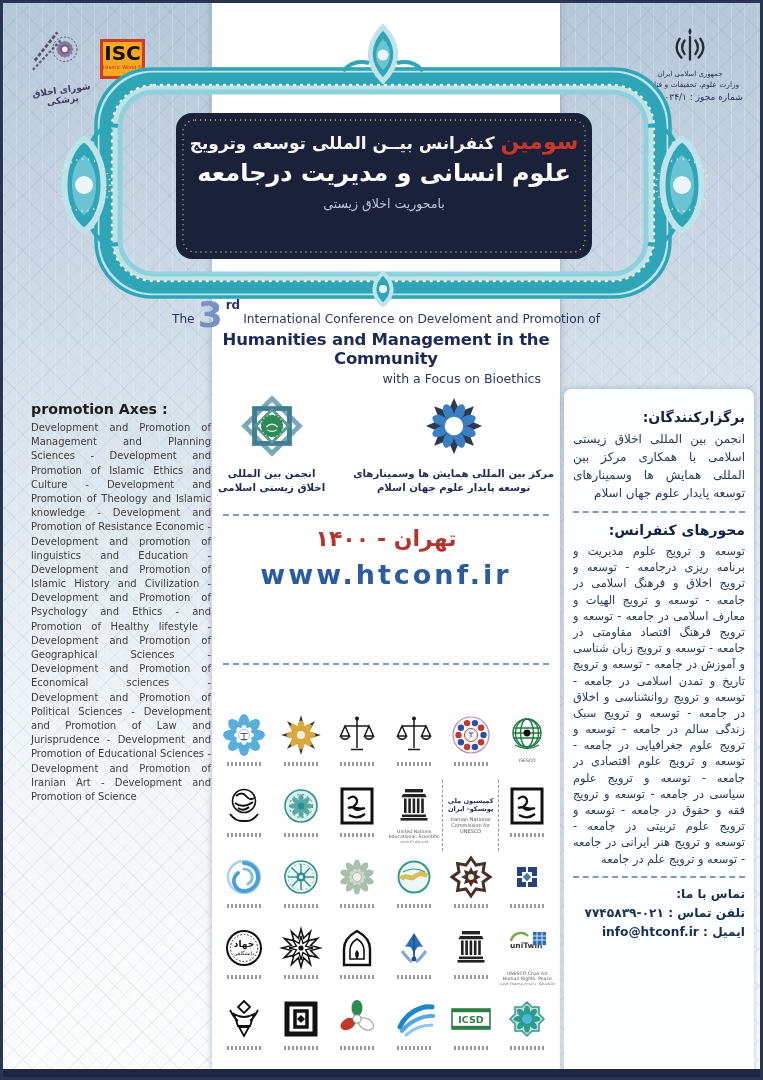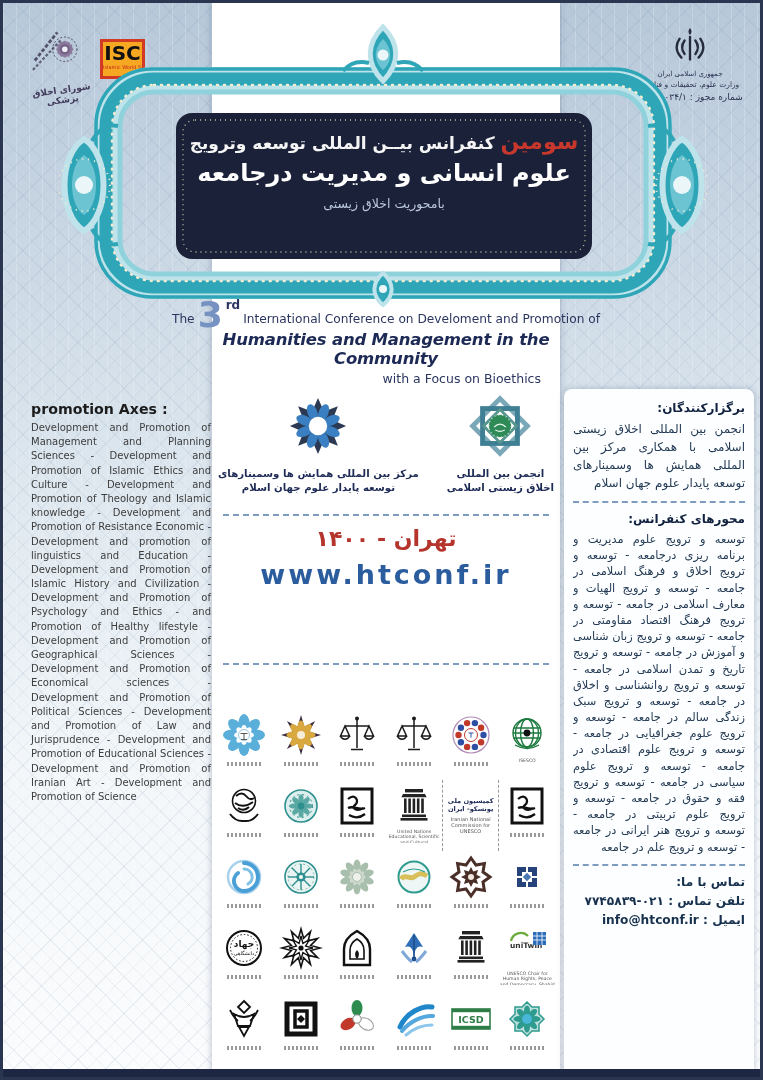--- a/index.html
+++ b/index.html
@@ -39,21 +39,21 @@
   .bl2{font-size:24px;font-weight:bold;color:#ffffff;margin-top:5px;}
   .bl3{font-size:12.5px;color:#bcc7e0;margin-top:9px;}
 
   
   .etitle{position:absolute;left:212px;top:299px;width:342px;}
   .et1{display:flex;align-items:flex-end;justify-content:center;gap:3px;}
   .the{font-size:12.2px;color:#2b3660;padding-bottom:2px;}
   .big3{font-size:36px;font-weight:bold;color:#7692c2;line-height:.72;}
   .ord{font-size:12px;font-weight:bold;color:#2b3660;align-self:flex-start;margin-top:-4px;}
   .rest{font-size:12.2px;color:#2b3660;padding-bottom:2px;white-space:nowrap;text-align:center;}
-  .et2{font-size:16.5px;font-weight:800;color:#1d2a55;text-align:center;margin-top:2px;letter-spacing:-.2px;font-style:italic;}
+  .et2{font-size:16.5px;font-weight:800;color:#1d2a55;text-align:center;margin-top:2px;letter-spacing:-.2px;}
   .et3{font-size:12.5px;color:#2b3660;text-align:right;padding-right:16px;margin-top:3px;}
 
   
   .orgs{position:absolute;left:212px;top:392px;width:342px;display:flex;justify-content:center;gap:28px;}
   .org{text-align:center;direction:rtl;}
   .org .cap{font-size:10.2px;font-weight:bold;color:#1d2a55;line-height:1.35;margin-top:6px;}
   .sep{position:absolute;left:220px;width:326px;border-top:2px dashed #7d9cc0;}
   .city{position:absolute;left:212px;top:523px;width:342px;text-align:center;direction:rtl;
     font-size:22px;font-weight:bold;color:#b5342c;}
   .site{position:absolute;left:212px;top:556px;width:342px;text-align:center;
@@ -75,21 +75,21 @@
   .tb1{font-size:6.6px;font-weight:bold;color:#1d2a55;direction:rtl;text-align:center;}
   .tb2{font-size:5px;color:#555;text-align:center;margin-top:3px;line-height:1.2;}
 
   
   .lcol{position:absolute;left:28px;top:398px;width:180px;color:#3d3d3d;}
   .lcol h3{margin:0 0 4px 0;font-size:14.2px;color:#1c1c1c;}
   .lcol p{margin:0;font-size:10px;line-height:1.42;text-align:justify;}
 
   
   .rcol{position:absolute;left:570px;top:398px;width:172px;direction:rtl;color:#243b55;}
-  .rh{font-size:12px;font-weight:bold;color:#112240;margin:0 0 5px 0;}
+  .rh{font-size:14px;font-weight:bold;color:#112240;margin:8px 0 5px 0;}
   .rp{font-size:12px;line-height:1.5;text-align:justify;margin:0;}
   .raxes{font-size:11.4px;line-height:1.42;text-align:justify;margin:0;max-height:452px;overflow:hidden;}
   .rsep{border-top:2px dashed #7d9cc0;margin:9px 0;}
   .contact p{margin:0 0 5px 0;font-size:12.2px;color:#16304d;font-weight:600;}
 </style>
 </head>
 <body>
 
 <div id="page">
   <div class="pattern"></div>
@@ -197,20 +197,32 @@
         <span class="big3">3</span>
         <span class="ord">rd</span>
       <span class="rest">International Conference on Develoment and Promotion of</span>
     </div>
     <div class="et2">Humanities and Management in the Community</div>
     <div class="et3">with a Focus on Bioethics</div>
   </div>
 
   <div class="orgs">
     <div class="org">
+      <span id="org-logo-1"><svg viewBox="0 0 64 64" width="62" height="62">
+            <rect x="12" y="12" width="40" height="40" fill="none" stroke="#7aa8b8" stroke-width="5" transform="rotate(45 32 32)"></rect>
+            <rect x="14" y="14" width="36" height="36" fill="none" stroke="#3f7f93" stroke-width="5"></rect>
+            <rect x="20" y="20" width="24" height="24" fill="none" stroke="#57958f" stroke-width="3" transform="rotate(45 32 32)"></rect>
+            <circle cx="32" cy="32" r="11.5" fill="#2e8b57"></circle>
+            <circle cx="32" cy="32" r="11.5" fill="none" stroke="#cfe4d5" stroke-width="1.4" stroke-dasharray="1 3"></circle>
+            <path d="M26 33 q6 -6 12 0 M27 36 q5 3 10 0" stroke="#e8f5e9" stroke-width="1.2" fill="none"></path>
+          </svg></span>
+      <div class="cap"><span>انجمن بین المللی</span><br>
+      <span>اخلاق زیستی اسلامی</span></div>
+    </div>
+    <div class="org">
       <span id="org-logo-2"><svg viewBox="0 0 64 64" width="62" height="62">
             <polygon points="32,3 39,19 32,26 25,19" fill="#2b3a52" transform="rotate(0 32 32)"></polygon>
             <polygon points="32,3 39,19 32,26 25,19" fill="#2b3a52" transform="rotate(45 32 32)"></polygon>
             <polygon points="32,3 39,19 32,26 25,19" fill="#2b3a52" transform="rotate(90 32 32)"></polygon>
             <polygon points="32,3 39,19 32,26 25,19" fill="#2b3a52" transform="rotate(135 32 32)"></polygon>
             <polygon points="32,3 39,19 32,26 25,19" fill="#2b3a52" transform="rotate(180 32 32)"></polygon>
             <polygon points="32,3 39,19 32,26 25,19" fill="#2b3a52" transform="rotate(225 32 32)"></polygon>
             <polygon points="32,3 39,19 32,26 25,19" fill="#2b3a52" transform="rotate(270 32 32)"></polygon>
             <polygon points="32,3 39,19 32,26 25,19" fill="#2b3a52" transform="rotate(315 32 32)"></polygon>
             <ellipse cx="32" cy="17" rx="5" ry="9" fill="#3a7fc1" transform="rotate(22.5 32 32)"></ellipse>
@@ -219,32 +231,20 @@
             <ellipse cx="32" cy="17" rx="5" ry="9" fill="#3a7fc1" transform="rotate(157.5 32 32)"></ellipse>
             <ellipse cx="32" cy="17" rx="5" ry="9" fill="#3a7fc1" transform="rotate(202.5 32 32)"></ellipse>
             <ellipse cx="32" cy="17" rx="5" ry="9" fill="#3a7fc1" transform="rotate(247.5 32 32)"></ellipse>
             <ellipse cx="32" cy="17" rx="5" ry="9" fill="#3a7fc1" transform="rotate(292.5 32 32)"></ellipse>
             <ellipse cx="32" cy="17" rx="5" ry="9" fill="#3a7fc1" transform="rotate(337.5 32 32)"></ellipse>
             <circle cx="32" cy="32" r="9.5" fill="#fff"></circle>
           </svg></span>
       <div class="cap"><span>مرکز بین المللی همایش ها وسمینارهای</span><br>
       <span>توسعه پایدار علوم جهان اسلام</span></div>
     </div>
-    <div class="org">
-      <span id="org-logo-1"><svg viewBox="0 0 64 64" width="62" height="62">
-            <rect x="12" y="12" width="40" height="40" fill="none" stroke="#7aa8b8" stroke-width="5" transform="rotate(45 32 32)"></rect>
-            <rect x="14" y="14" width="36" height="36" fill="none" stroke="#3f7f93" stroke-width="5"></rect>
-            <rect x="20" y="20" width="24" height="24" fill="none" stroke="#57958f" stroke-width="3" transform="rotate(45 32 32)"></rect>
-            <circle cx="32" cy="32" r="11.5" fill="#2e8b57"></circle>
-            <circle cx="32" cy="32" r="11.5" fill="none" stroke="#cfe4d5" stroke-width="1.4" stroke-dasharray="1 3"></circle>
-            <path d="M26 33 q6 -6 12 0 M27 36 q5 3 10 0" stroke="#e8f5e9" stroke-width="1.2" fill="none"></path>
-          </svg></span>
-      <div class="cap"><span>انجمن بین المللی</span><br>
-      <span>اخلاق زیستی اسلامی</span></div>
-    </div>
   </div>
 
   <div class="sep" style="top:511px"></div>
   <div class="city">تهران - ۱۴۰۰</div>
   <div class="site">www.htconf.ir</div>
   <div class="sep" style="top:660px"></div>
   <div id="sponsor-grid">
       <div class="sp-row">
         <div class="sp-cell">
           <div class="sp-ic">

